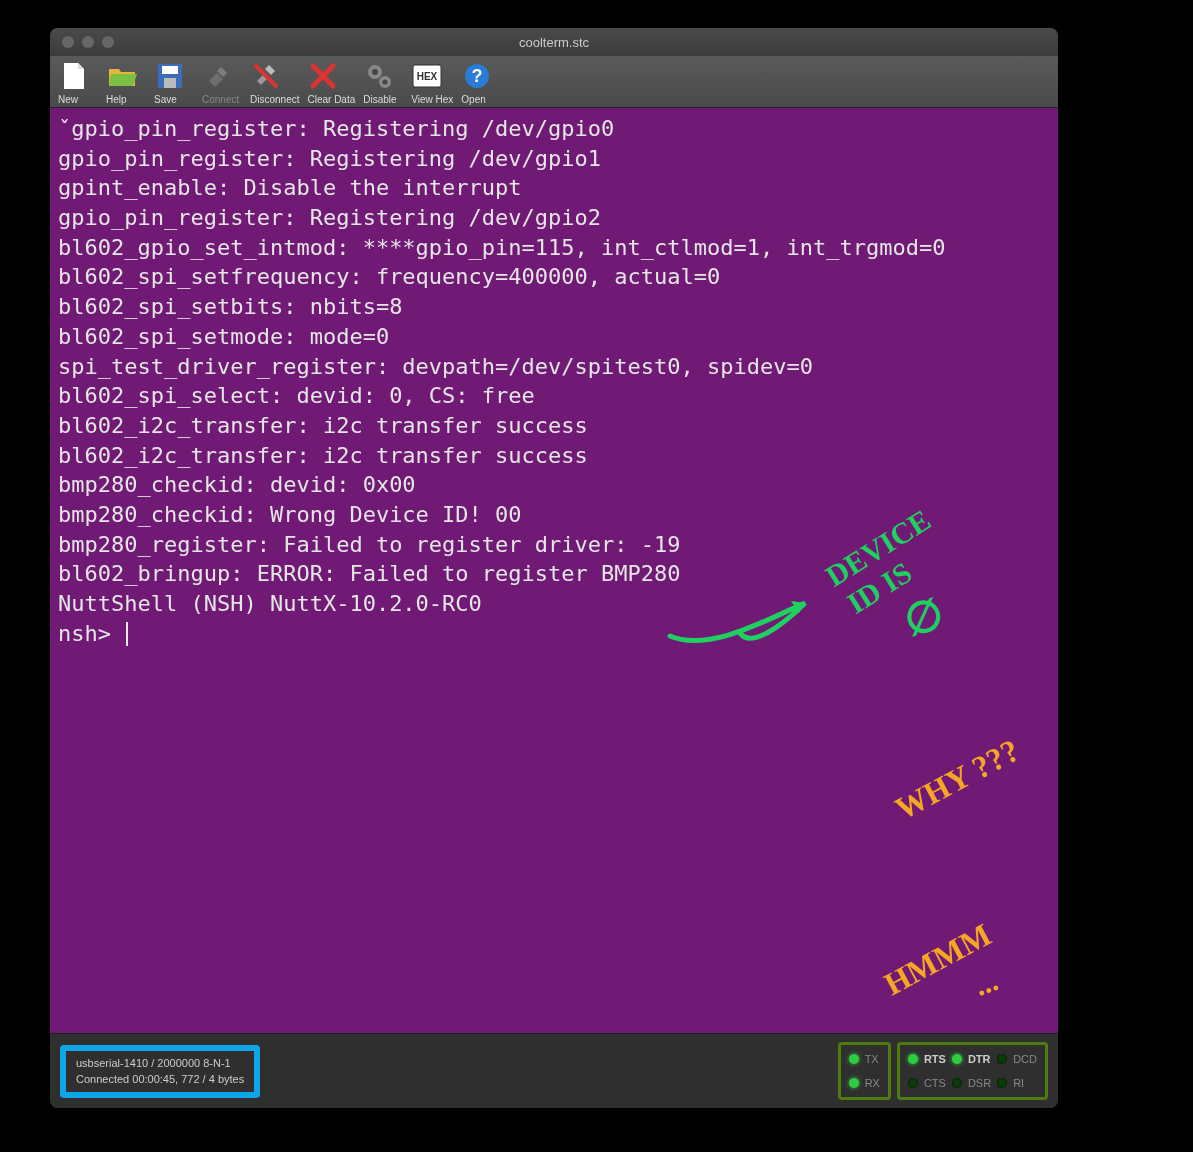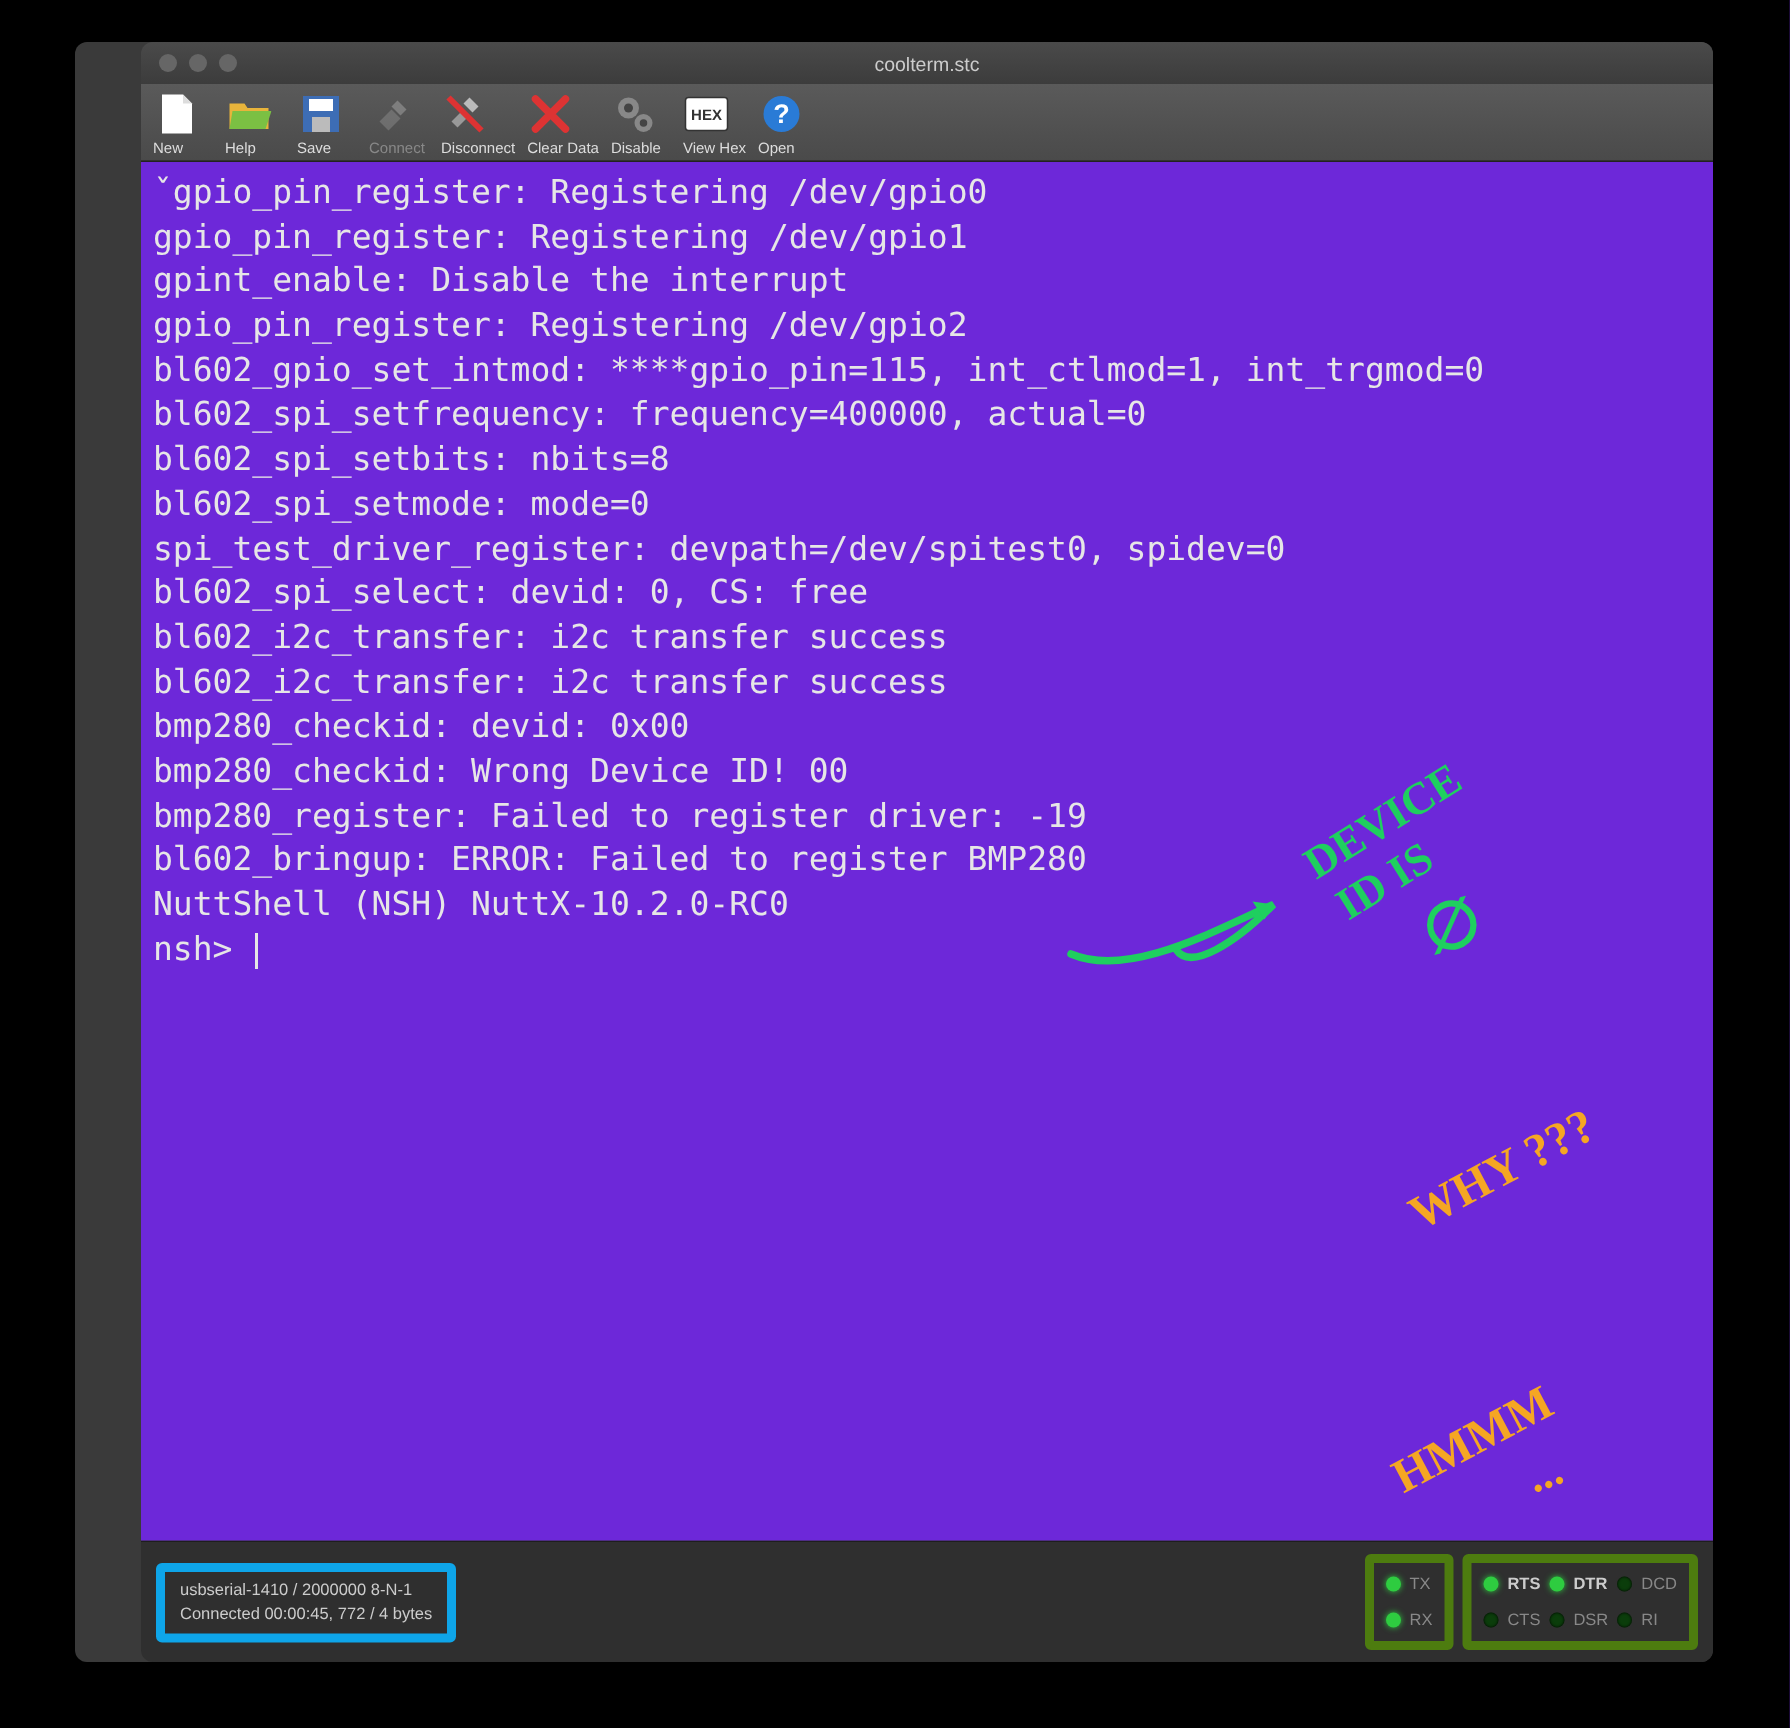--- a/index.html
+++ b/index.html
@@ -1,26 +1,25 @@
 <!DOCTYPE html>
 <html><head>
 <meta charset="utf-8">
 <style>
   * { margin: 0; padding: 0; box-sizing: border-box; }
   html, body { width: 1193px; height: 1152px; background: #000; font-family: -apple-system, "Helvetica Neue", Arial, sans-serif; overflow: hidden; }
   .window {
     position: absolute;
     left: 50px; top: 28px;
-    width: 1092px; height: 1080px;
+    width: 1008px; height: 1080px;
     background: #3a3a3a;
     border-radius: 8px;
     box-shadow: 0 10px 40px rgba(0,0,0,0.8);
     display: flex;
     flex-direction: column;
-    padding-left: 44px;
   }
   .titlebar {
     height: 28px;
     background: linear-gradient(#4a4a4a, #3c3c3c);
     display: flex;
     align-items: center;
     border-top-left-radius: 8px;
     border-top-right-radius: 8px;
     position: relative;
   }
@@ -43,21 +42,21 @@
   .tb-icon {
     width: 32px; height: 32px;
     display:flex; align-items:center; justify-content:center;
   }
   .tb-label { color:#ddd; font-size:10px; margin-top:2px; }
   .tb-btn.disabled .tb-label { color:#888; }
   .tb-btn.disabled .tb-icon svg { opacity:0.4; }
 
   .terminal {
     flex: 1;
-    background: #6d28d9;
+    background: #701a75;
     color: #e6e6e6;
     font-family: "Menlo", "Consolas", monospace;
     font-size: 22px;
     line-height: 1.35;
     padding: 6px 8px;
     white-space: pre-wrap;
     position: relative;
     overflow:hidden;
   }
   .cursor {
@@ -92,21 +91,21 @@
     border:6px solid #0ea5e9; border-radius:4px;
     padding:4px 10px;
     line-height:1.5;
   }
   .status-left div { white-space:nowrap; }
   .status-right { margin-left:auto; display:flex; gap:6px; }
   .led-group {
     display:grid; grid-template-columns:auto auto; grid-auto-rows:20px;
     gap:4px 6px; align-items:center;
     padding:4px 8px;
-    border:6px solid #4d7c0f; border-radius:4px;
+    border:3px solid #4d7c0f; border-radius:4px;
   }
   .led { width:10px; height:10px; border-radius:50%; background:#0b3d0b; box-shadow:inset 0 0 2px #000; }
   .led.on { background:#2ecc40; box-shadow:0 0 4px #2ecc40; }
   .led-label { font-size:11px; color:#ccc; font-weight:bold; }
   .led-label.dim { color:#888; font-weight:normal; }
 </style>
 </head>
 <body>
 
 <div class="window">

